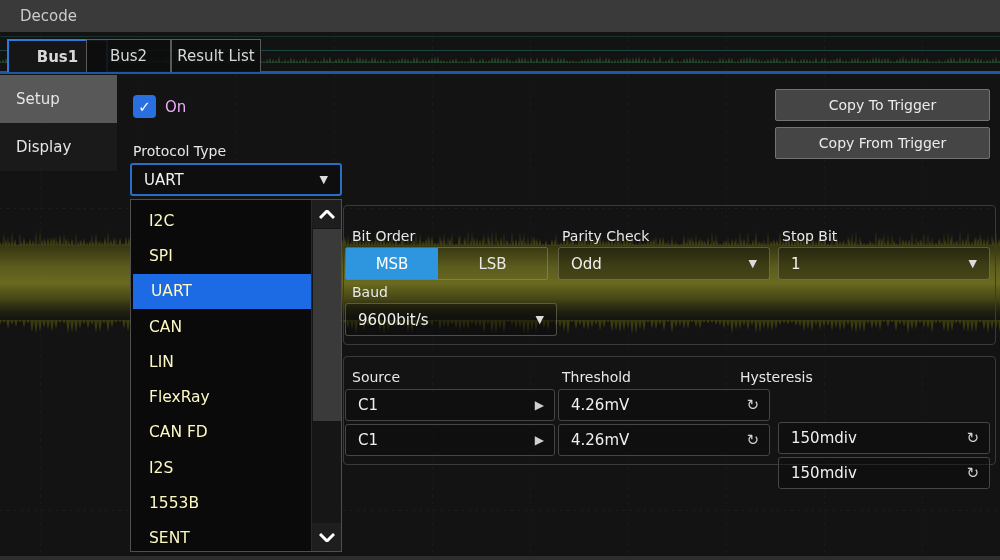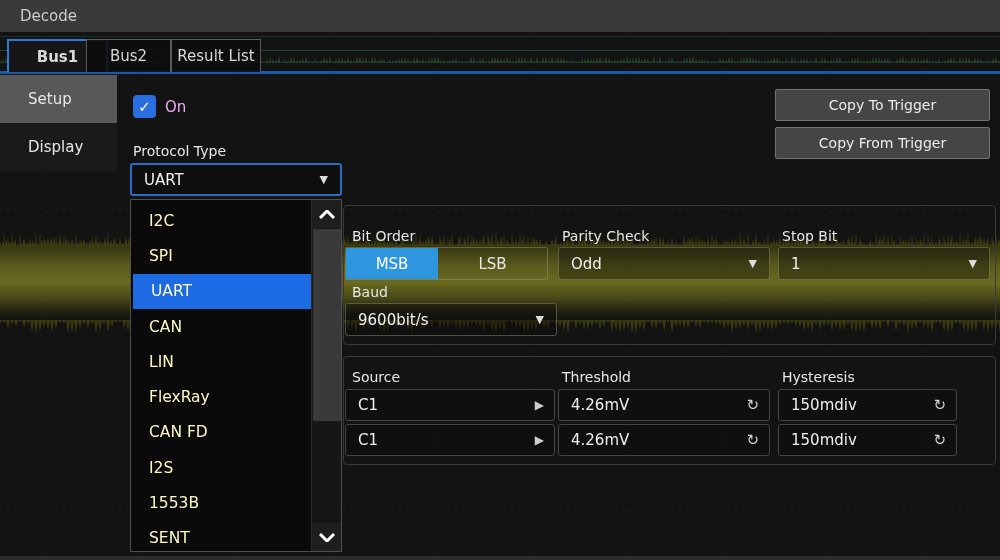--- a/index.html
+++ b/index.html
@@ -26,21 +26,21 @@
   
   .tab{position:absolute;top:39px;height:33px;z-index:3;display:flex;align-items:center;justify-content:center;
        font-size:15px;color:#d8d8d8;background:rgba(13,13,13,.88);border:1px solid #5a5a5a;border-bottom:none;}
   .tab.active{border:2px solid var(--accent);border-bottom:none;background:#161616;}
   .tab-bus1{left:7px;width:101px;font-weight:bold;}
   .tab-bus2{left:86px;width:85px;}
   .tab-result{left:171px;width:90px;}
 
   
   .side-item{position:absolute;left:0;width:117px;height:48px;z-index:3;display:flex;align-items:center;
-             padding-left:28px;font-size:15px;color:#e6e6e6;background:rgba(28,28,28,.9);}
+             padding-left:16px;font-size:15px;color:#e6e6e6;background:rgba(28,28,28,.9);}
   .side-item.active{background:#585858;}
   .side-setup{top:75px;} .side-display{top:123px;}
 
   
   .lbl{position:absolute;font-size:14px;color:#e8e8e8;z-index:3;}
   .select{position:absolute;height:33px;border:1px solid rgba(165,165,135,.42);border-radius:3px;
           background:rgba(10,10,10,.35);display:flex;align-items:center;z-index:3;color:#f2f2f2;font-size:15px;}
   .select .val{padding-left:12px;flex:1;}
   .dd-arrow{padding-right:12px;font-size:11px;color:#dcdcdc;}
   .groupbox{position:absolute;border:1px solid #3a3a3a;border-radius:4px;z-index:2;}
@@ -77,21 +77,21 @@
   .seg .seg-msb{width:93px;}
   .seg .seg-opt.sel{background:var(--msb);color:#fff;}
 
   
   .sig-row{position:absolute;left:345px;width:651px;height:32px;z-index:3;}
   .sig-box{position:absolute;top:0;height:32px;border:1px solid #454545;border-radius:3px;background:rgba(10,10,10,.45);
            display:flex;align-items:center;color:#f0f0f0;font-size:15px;}
   .sig-box .txt{flex:1;padding-left:12px;}
   .sig-box .sicon{padding-right:10px;color:#d0d0d0;font-size:12px;}
   .sig-box .sicon.adj{font-size:15px;}
-  .b-source{left:0;width:210px;justify-content:flex-end;} .b-threshold{left:213px;width:212px;} .b-hyst{left:433px;width:179px;}
+  .b-source{left:0;width:210px;justify-content:flex-end;} .b-threshold{left:213px;width:212px;} .b-hyst{left:433px;width:212px;margin-top:33px;}
 
   svg{display:block;}
 </style>
 </head>
 <body>
 
 <div class="screen">
 
   <div id="graticule">
       <div class="gratv" style="left: 40px;"></div>
@@ -201,21 +201,21 @@
 
   <span class="lbl" style="left:352px;top:284px">Baud</span>
   <div class="select" style="left:345px;top:303px;width:212px">
     <span class="val">9600bit/s</span>
     <span class="dd-arrow">▼</span>
   </div>
 
   <div class="groupbox" style="left:343px;top:356px;width:653px;height:109px"></div>
   <span class="lbl" style="left:352px;top:369px">Source</span>
   <span class="lbl" style="left:562px;top:369px">Threshold</span>
-  <span class="lbl" style="left:782px;top:369px">Hysteresis</span>
+  <span class="lbl" style="left:740px;top:369px">Hysteresis</span>
   <div id="signal-rows">
       <div class="sig-row" style="top: 389px;">
         <div class="sig-box b-source">
           <span class="txt">C1</span>
           <span class="sicon">▶</span>
         </div>
         <div class="sig-box b-threshold">
           <span class="txt">4.26mV</span>
           <span class="sicon adj">↻</span>
         </div>

